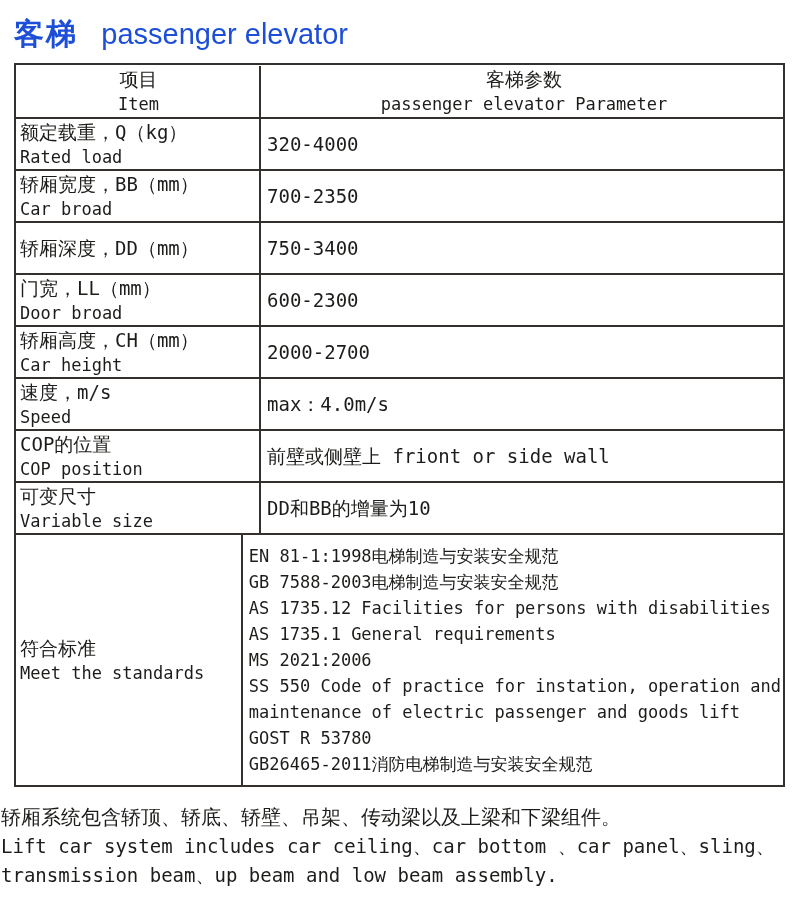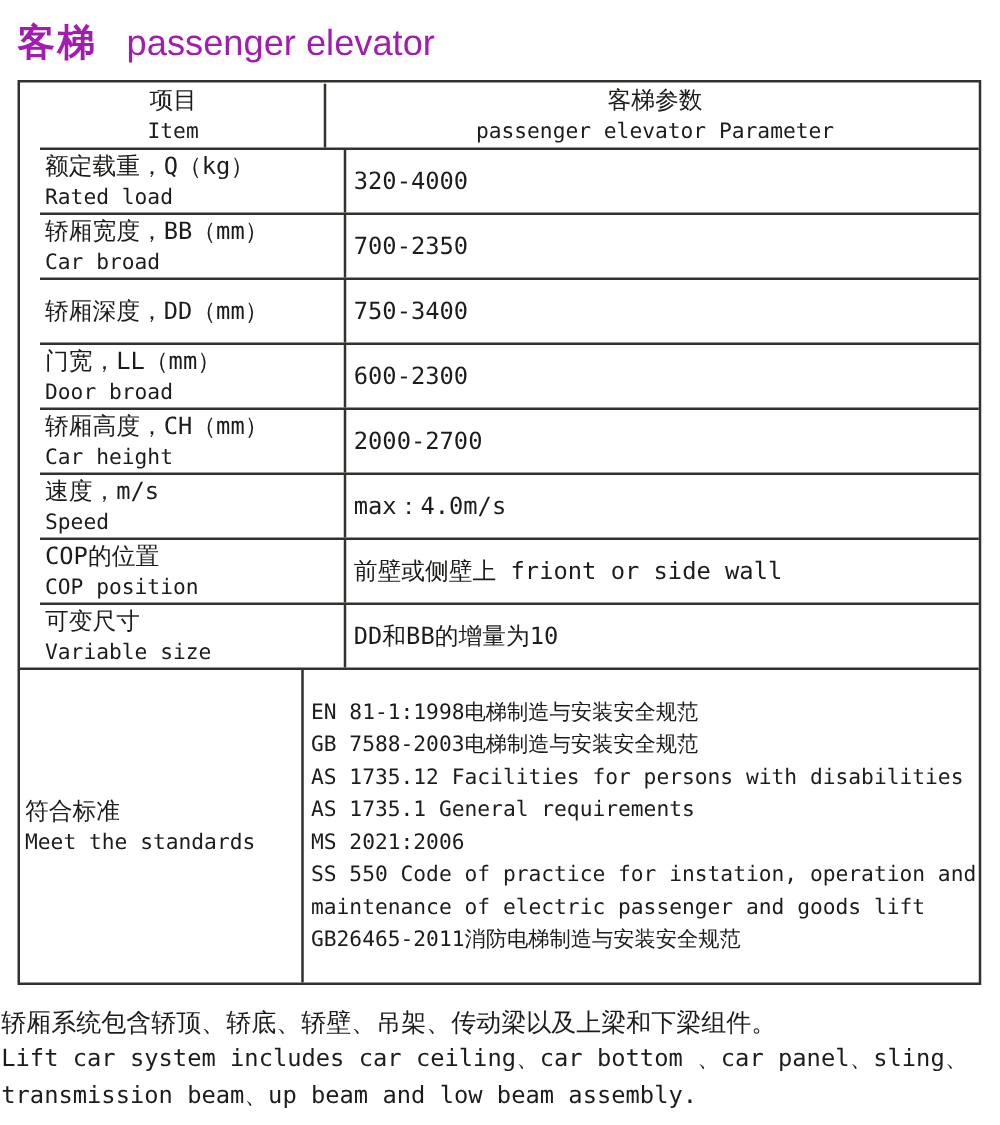--- a/index.html
+++ b/index.html
@@ -8,21 +8,21 @@
     position: relative;
     width: 800px;
     height: 900px;
     background: #ffffff;
     color: #1c1c1a;
     font-family: "DejaVu Sans Mono", "Liberation Mono", monospace;
     overflow: hidden;
   }
   .title {
     margin: 16px 0 12px 14px;
-    color: #a21caf;
+    color: #1d4ed8;
     font-weight: bold;
     line-height: 34px;
     white-space: nowrap;
   }
   .title-zh {
     font-family: "DejaVu Serif", "Liberation Serif", serif;
     font-size: 30px;
     letter-spacing: 2px;
   }
   .title-en {
@@ -45,21 +45,21 @@
     padding: 1px 2px 1px 4px;
     justify-content: center;
   }
   .col-val {
     flex: 1;
     justify-content: center;
     padding: 1px 2px 1px 6px;
   }
   .th-row { height: 52px; align-items: center; }
   .th-row .td { align-items: center; justify-content: center; }
-  .data-row { height: 52px; margin-left: 16px; }
+  .data-row { height: 52px; }
   .standards-row { height: 252px; }
   .zh-line { font-size: 19px; line-height: 25px; }
   .en-line { font-size: 17px; line-height: 24px; }
   .cell-value { font-size: 19px; line-height: 25px; }
   .std-line { font-size: 17px; line-height: 26px; white-space: nowrap; }
   .footer {
     margin: 15px 0 0 1px;
   }
   .footer-line-zh { font-size: 20px; line-height: 30px; }
   .footer-line-en { font-size: 19px; line-height: 29px; }
@@ -172,20 +172,21 @@
         <div class="en-line">Meet the standards</div>
       </div>
       <div class="td col-val">
         <div class="std-line">EN 81-1:1998电梯制造与安装安全规范</div>
         <div class="std-line">GB 7588-2003电梯制造与安装安全规范</div>
         <div class="std-line">AS 1735.12 Facilities for persons with disabilities</div>
         <div class="std-line">AS 1735.1 General requirements</div>
         <div class="std-line">MS 2021:2006</div>
         <div class="std-line">SS 550 Code of practice for instation, operation and</div>
         <div class="std-line">maintenance of electric passenger and goods lift</div>
+        <div class="std-line">GOST R 53780</div>
         <div class="std-line">GB26465-2011消防电梯制造与安装安全规范</div>
       </div>
     </div>
 
   </div>
 
   <div class="footer">
     <div class="footer-line-zh">轿厢系统包含轿顶、轿底、轿壁、吊架、传动梁以及上梁和下梁组件。</div>
     <div class="footer-line-en">Lift car system includes car ceiling、car bottom 、car panel、sling、</div>
     <div class="footer-line-en">transmission beam、up beam and low beam assembly.</div>

